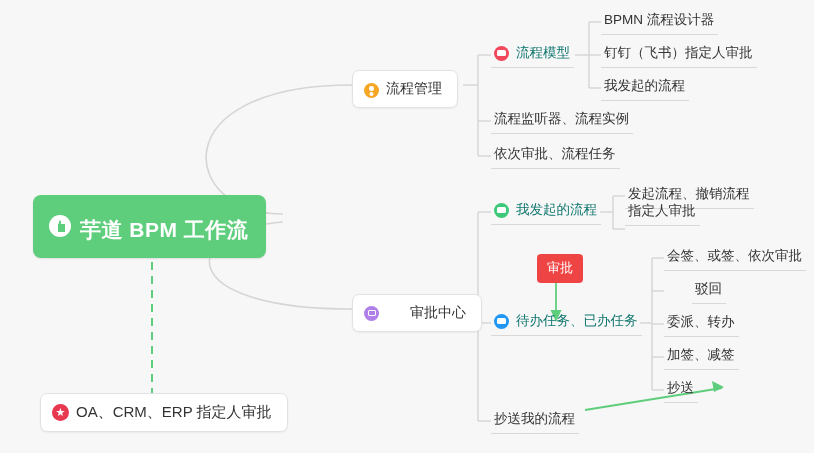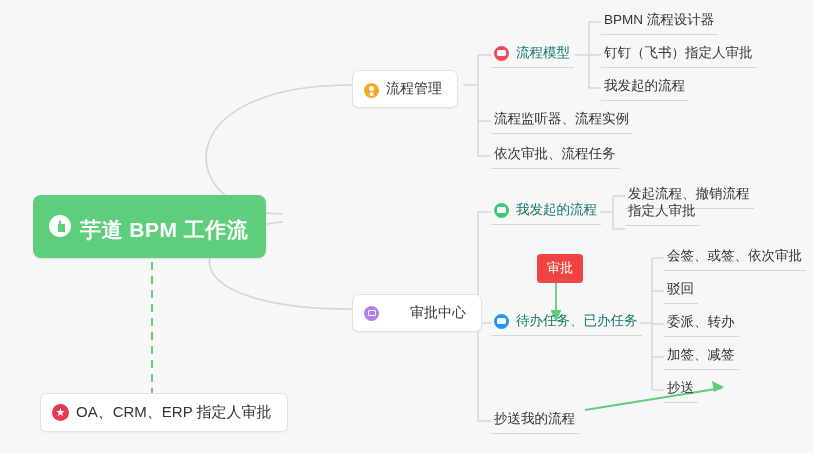--- a/index.html
+++ b/index.html
@@ -275,21 +275,21 @@
   </div>
 
   <div class="node line-node" style="left:491px; top:309px;">
     <span class="ic ic-sm ic-blue"></span>
     <span>待办任务、已办任务</span>
   </div>
 
   <div class="node line-node plain" style="left:664px; top:244px;text-align:center;">
     <span>会签、或签、依次审批</span>
   </div>
-  <div class="node line-node plain" style="left:664px; top:277px;text-align:center;">
+  <div class="node line-node plain" style="left:692px; top:277px;text-align:center;">
     <span>驳回</span>
   </div>
   <div class="node line-node plain" style="left:664px; top:310px;">
     <span>委派、转办</span>
   </div>
   <div class="node line-node plain" style="left:664px; top:343px;">
     <span>加签、减签</span>
   </div>
   <div class="node line-node plain" style="left:664px; top:376px;text-align:center;">
     <span>抄送</span>

